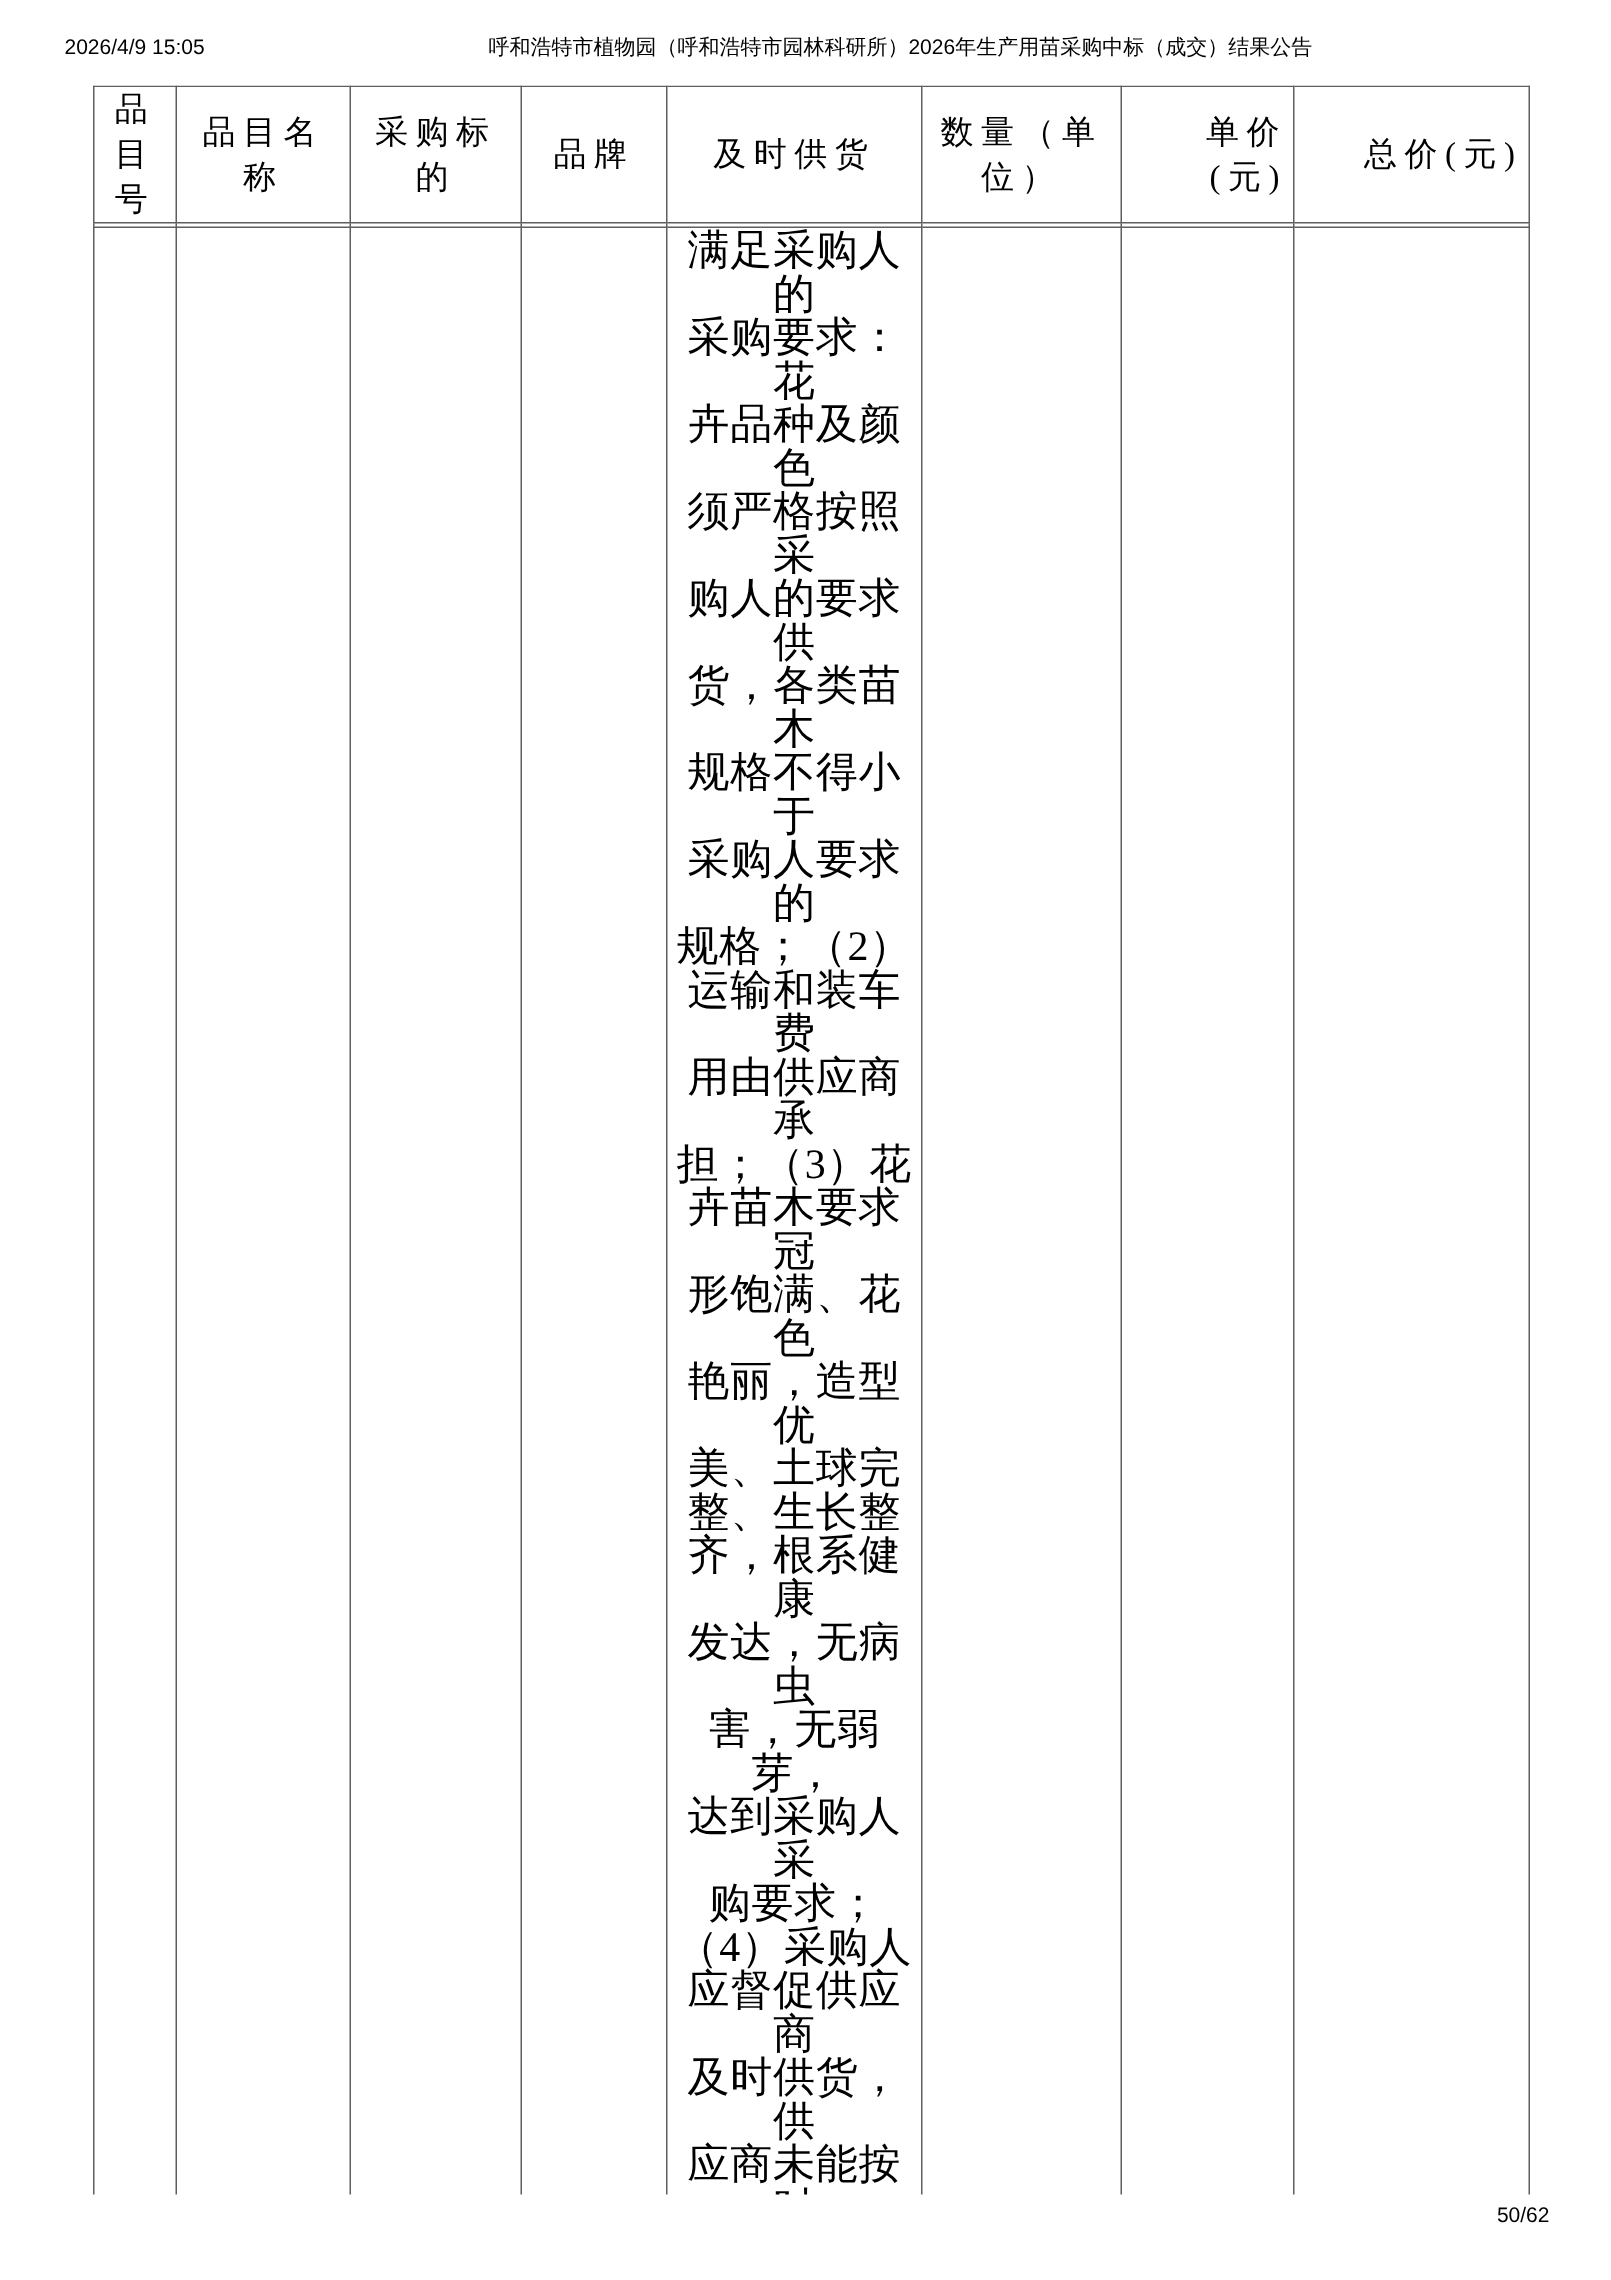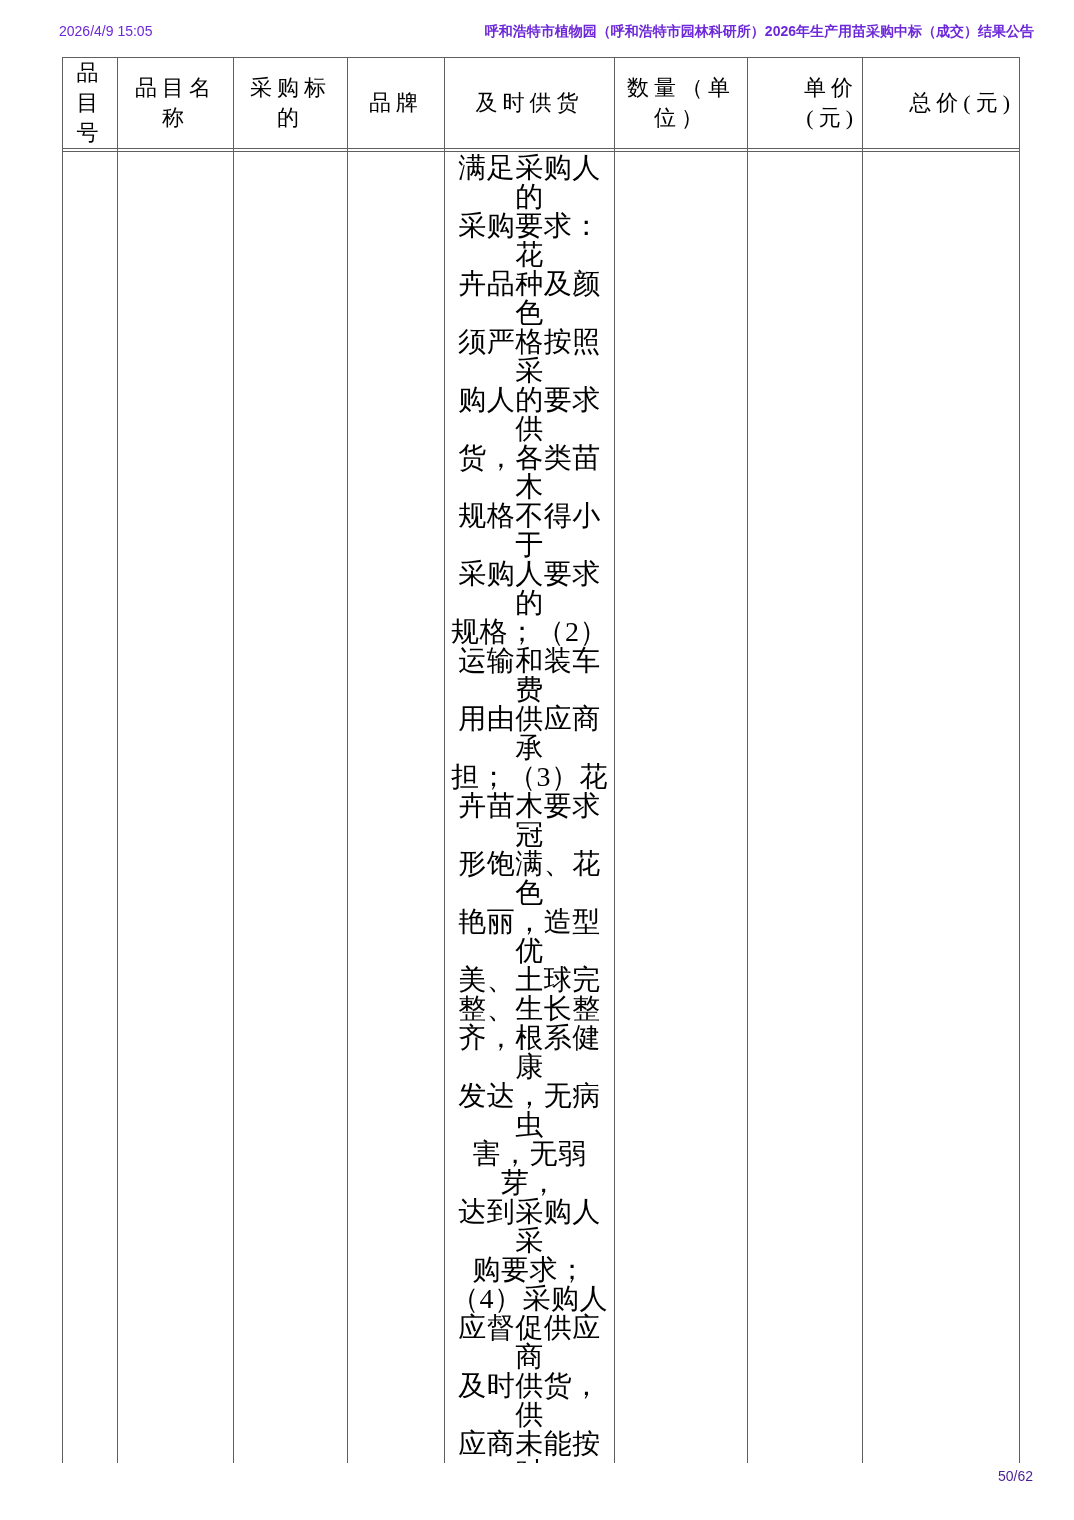--- a/index.html
+++ b/index.html
@@ -16,26 +16,25 @@
   .print-header {
     position: absolute;
     top: 23px;
     left: 43px;
     right: 40px;
     display: flex;
     align-items: flex-start;
     font-family: "Liberation Sans", "DejaVu Sans", sans-serif;
     font-size: 14px;
     line-height: 17px;
-    color: #6d28d9;
+    color: #000000;
     white-space: nowrap;
-    margin-left: 16px;
   }
   .print-header .date { flex: none; }
-  .print-header .title { flex: 1; text-align: right; padding-left: 30px; white-space: nowrap; overflow: hidden; font-weight: bold; }
+  .print-header .title { flex: 1; text-align: center; padding-left: 30px; white-space: nowrap; overflow: hidden; }
   
   .table-clip {
     position: absolute;
     left: 62px;
     top: 57px;
     width: 960px;
     height: 1406px;
     overflow: hidden;
   }
   table.results {
@@ -71,21 +70,21 @@
     white-space: pre-line;
     padding-top: 1px !important;
     letter-spacing: 0.5px;
   }
   .print-footer {
     position: absolute;
     top: 1468px;
     right: 41px;
     font-family: "Liberation Sans", "DejaVu Sans", sans-serif;
     font-size: 14px;
-    color: #4c1d95;
+    color: #000000;
   }
 </style>
 </head>
 <body>
 
 <div class="page">
 
   <div class="print-header">
     <span class="date">2026/4/9 15:05</span>
     <span class="title">呼和浩特市植物园（呼和浩特市园林科研所）2026年生产用苗采购中标（成交）结果公告</span>

